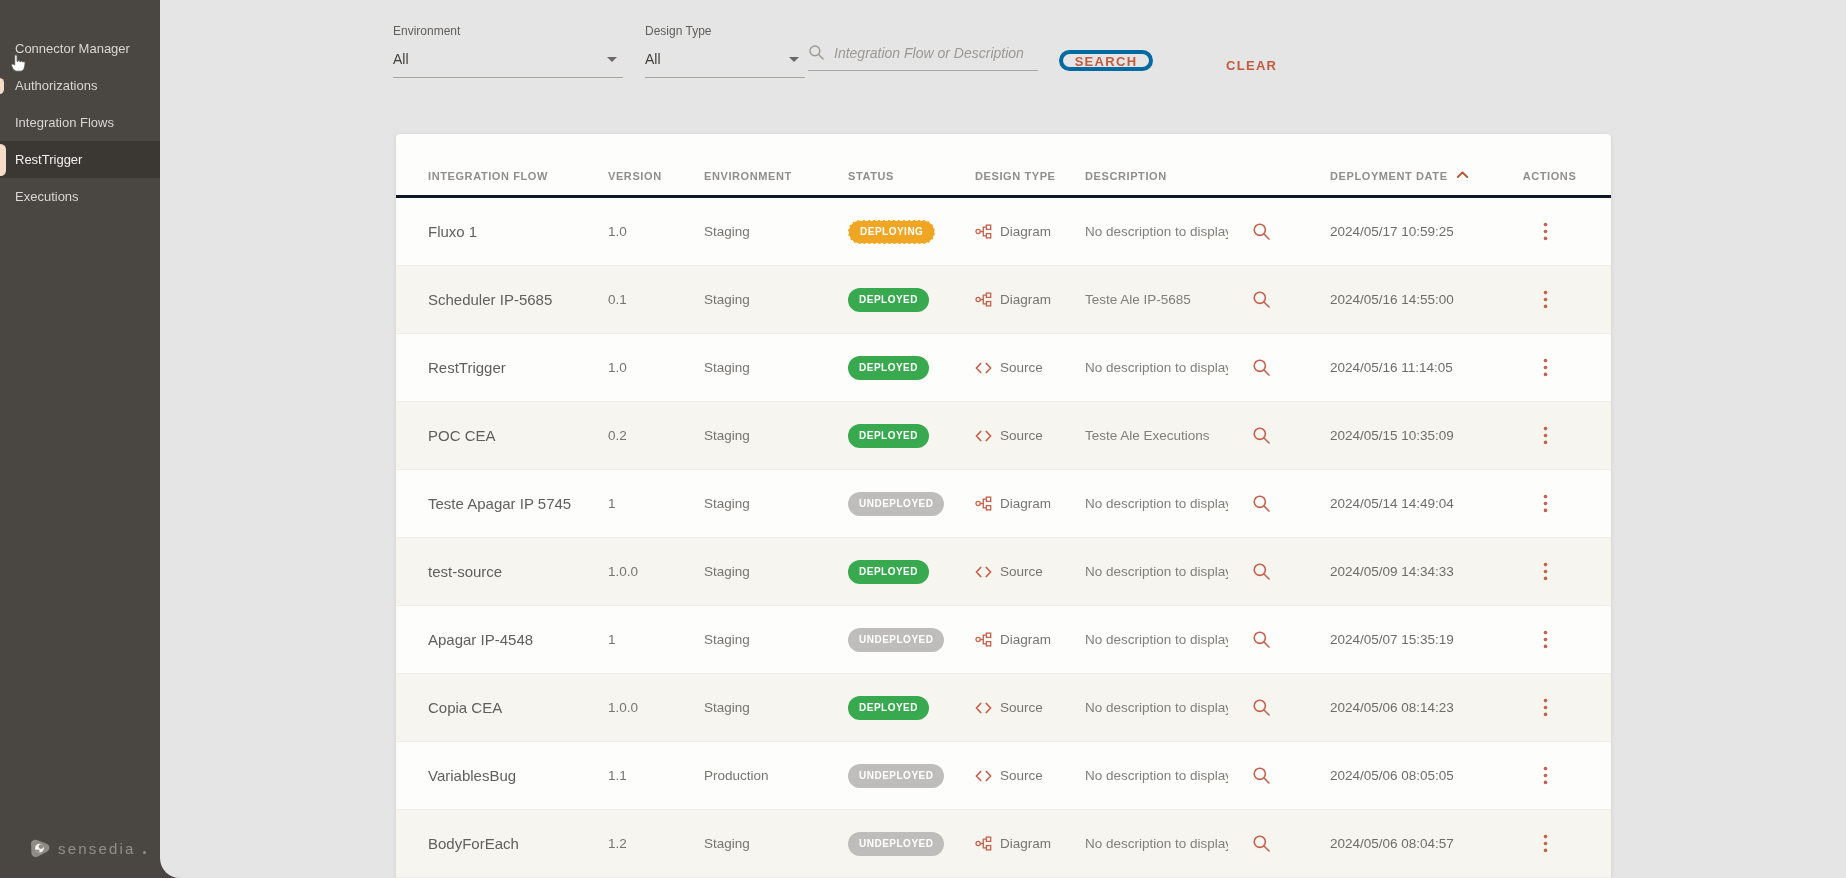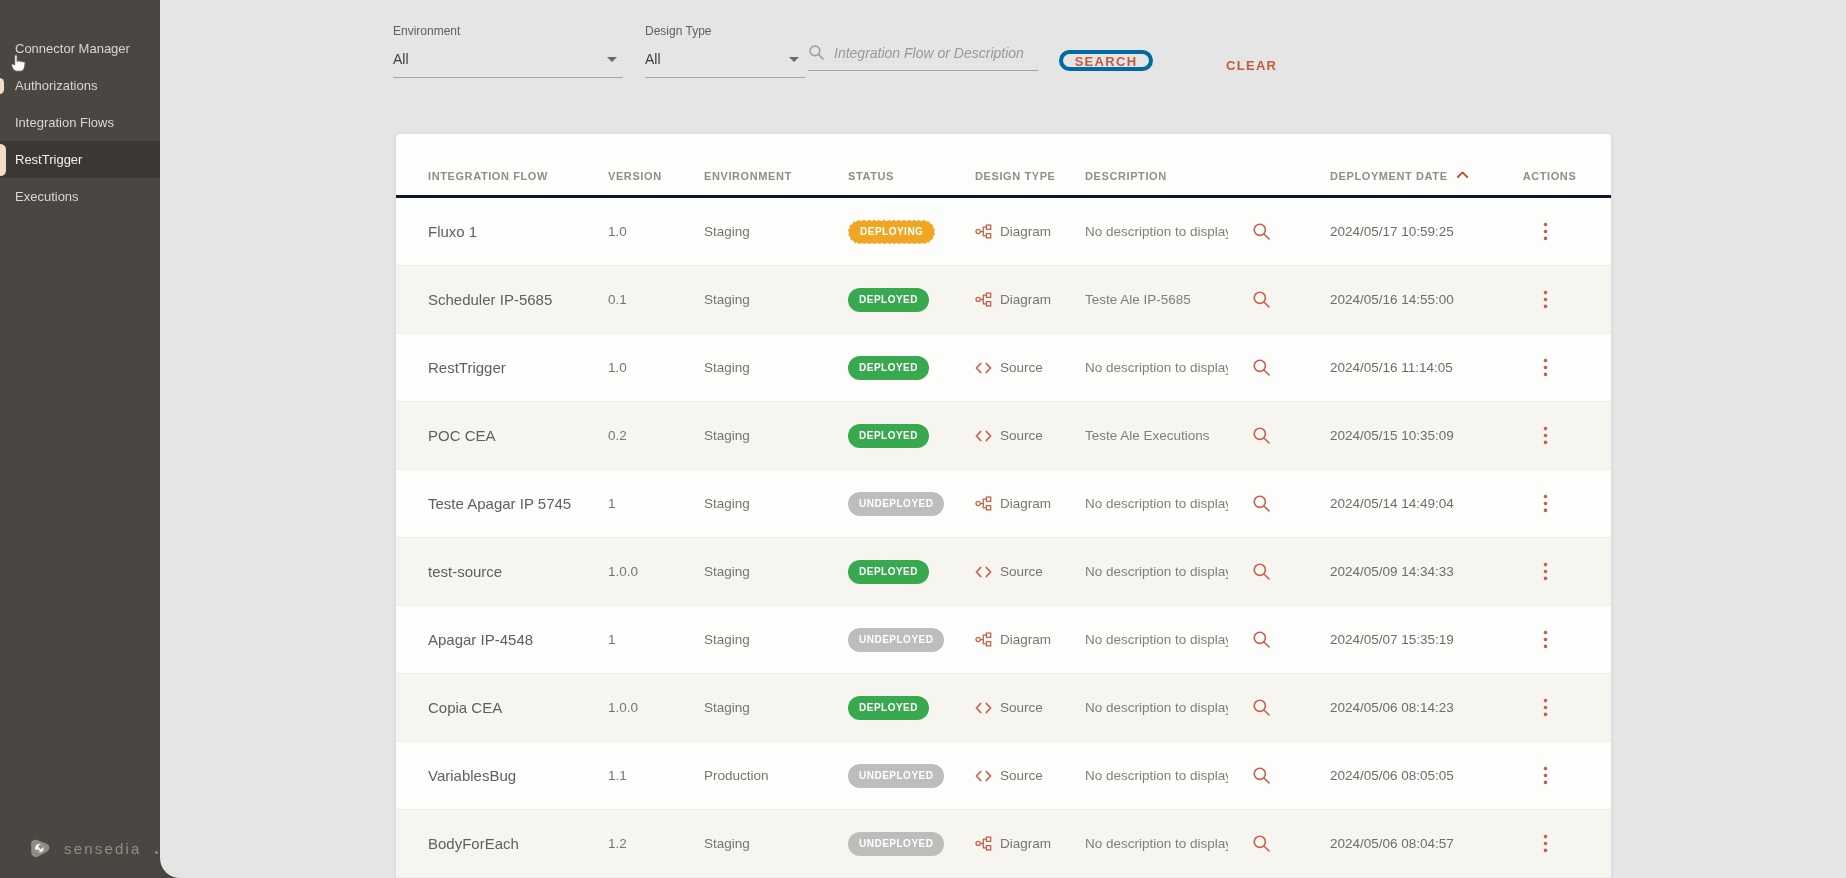--- a/index.html
+++ b/index.html
@@ -21,21 +21,21 @@
   .active-pill {
     position:absolute; left:-5px; top:50%; transform:translateY(-50%);
     width:11px; height:32px; border-radius:6px; background:#f6dcc6;
   }
   .hover-pill {
     position:absolute; left:-5px; top:50%; transform:translateY(-50%);
     width:9px; height:16px; border-radius:5px; background:#f6dcc6;
   }
   .cursor-artifact { position:absolute; left:7px; top:51px; z-index:5; pointer-events:none; }
 
-  .logo { position:absolute; left:28px; bottom:18px; display:flex; align-items:center; gap:13px; }
+  .logo { position:absolute; left:28px; bottom:18px; display:flex; align-items:center; gap:7px; }
   .logo-text { font-size:15px; color:#918f88; letter-spacing:2.2px; }
   .logo-dot { width:3px; height:3px; border-radius:50%; background:#918f88; margin-top:7px; }
 
   
   .content {
     position:absolute; left:160px; top:0; width:1686px; height:878px;
     background:#e5e5e5; border-bottom-left-radius:20px;
   }
 
   

